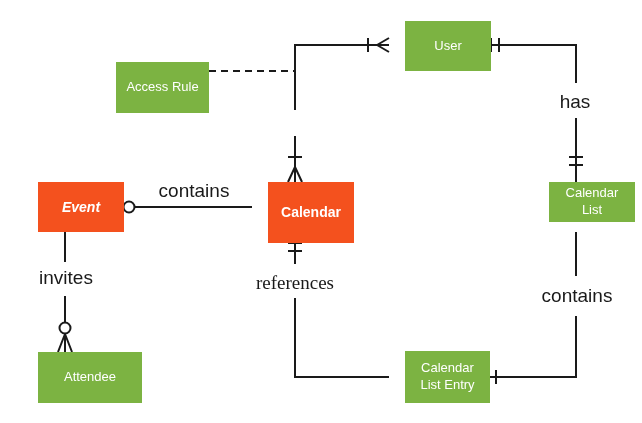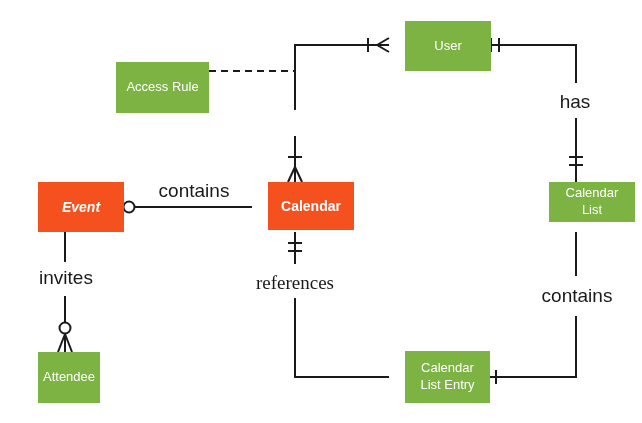--- a/index.html
+++ b/index.html
@@ -101,25 +101,25 @@
       <circle class="ring" cx="65" cy="328" r="5.5"></circle>
     </g>
   </svg>
 
   <div class="entity green" style="left:100px; top:62px; width:93px; height:51px;">Access Rule</div>
 
   <div class="entity green" style="left:389px; top:21px; width:86px; height:50px;">User</div>
 
   <div class="entity orange" style="left:22px; top:182px; width:86px; height:50px;font-style:italic;">Event</div>
 
-  <div class="entity orange" style="left:252px; top:182px; width:86px; height:48px;">Calendar</div>
+  <div class="entity orange" style="left:252px; top:182px; width:86px; height:61px;">Calendar</div>
 
   <div class="entity green" style="left:533px; top:182px; width:86px; height:40px;">Calendar List</div>
 
-  <div class="entity green" style="left:22px; top:352px; width:62px; height:51px;">Attendee</div>
+  <div class="entity green" style="left:22px; top:352px; width:104px; height:51px;">Attendee</div>
 
   <div class="entity green" style="left:389px; top:351px; width:85px; height:52px;">Calendar List Entry</div>
 
   <div class="rel-label" style="left:194px; top:191px;">contains</div>
 
 
   <div class="rel-label" style="left:575px; top:102px;">has</div>
 
   <div class="rel-label" style="left:577px; top:296px;">contains</div>
 

